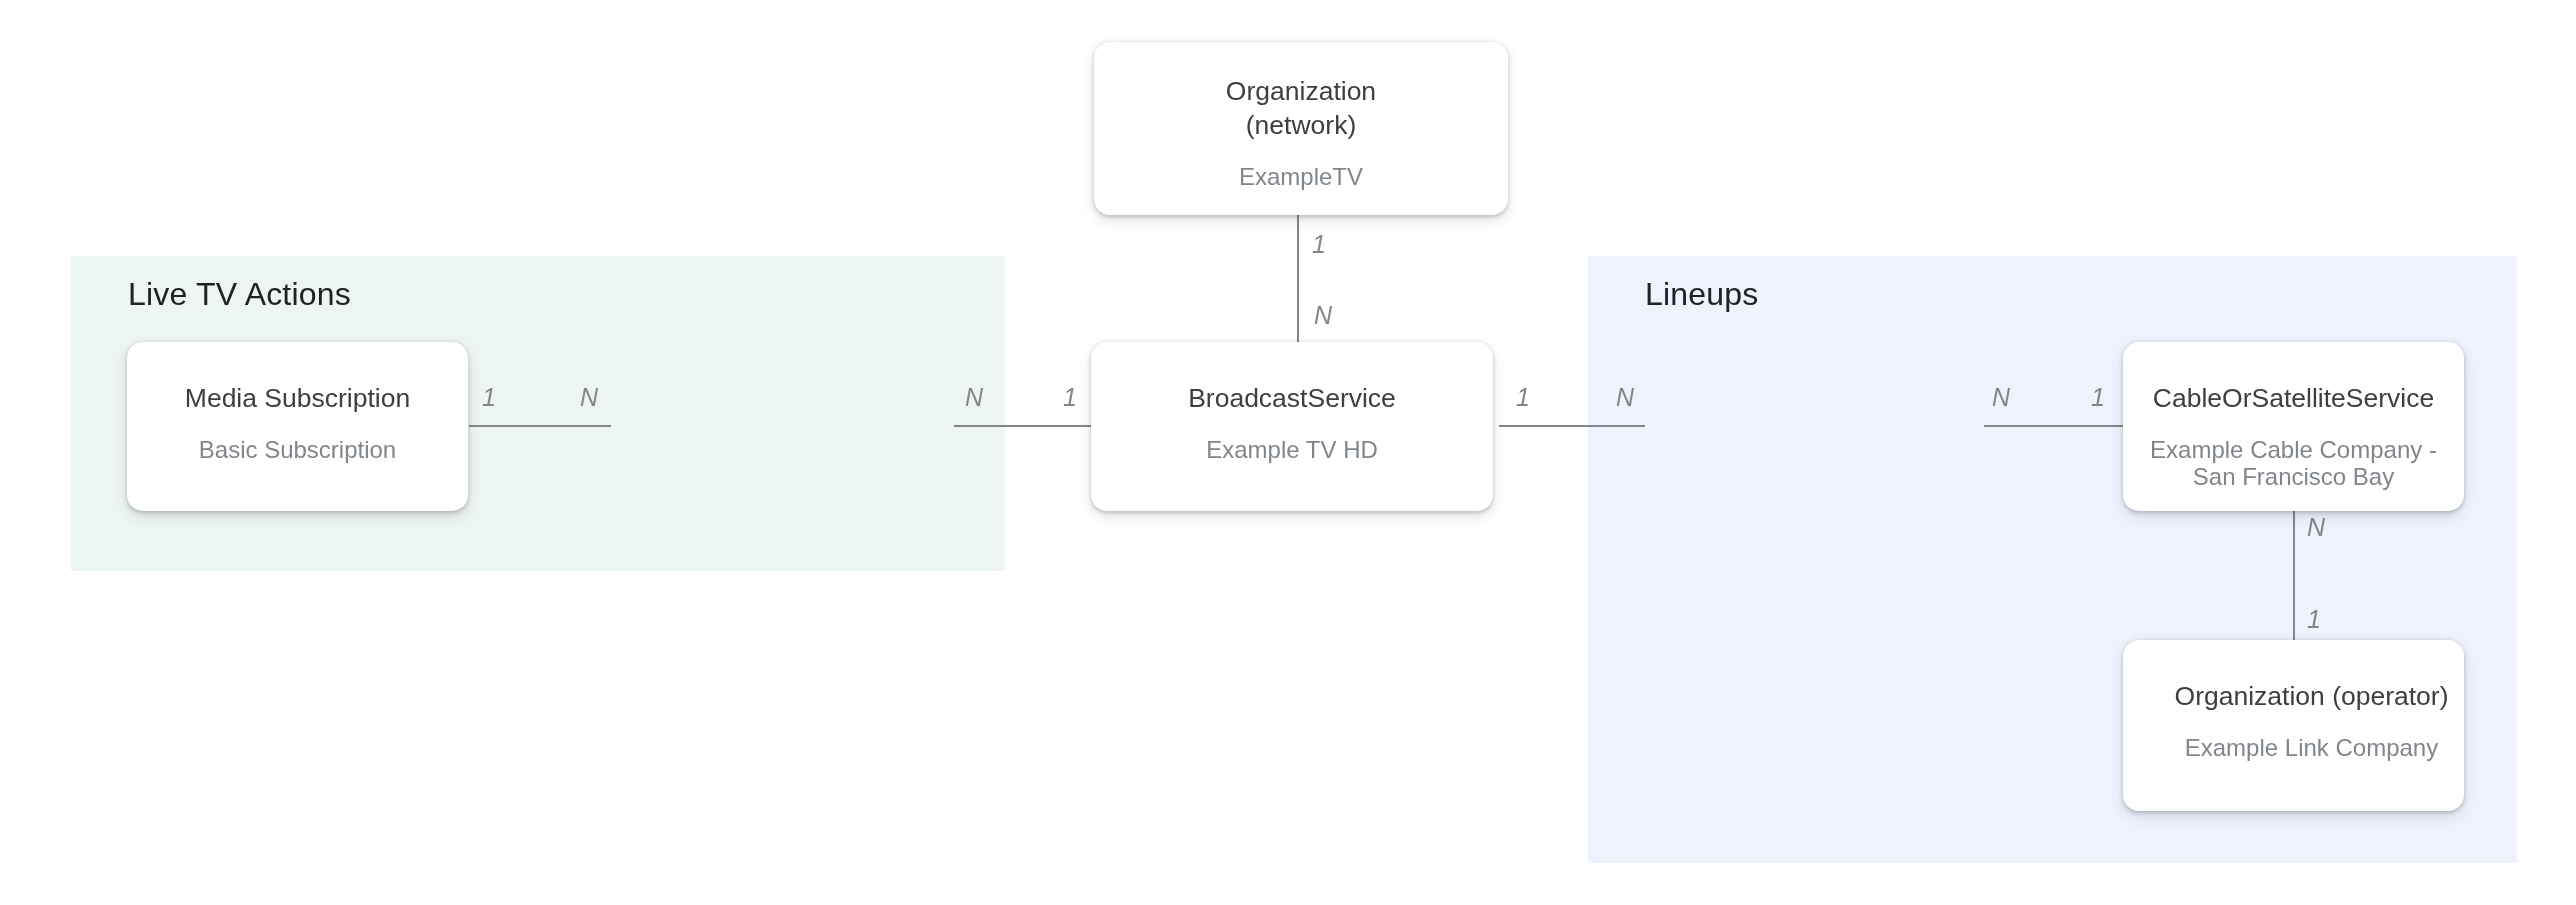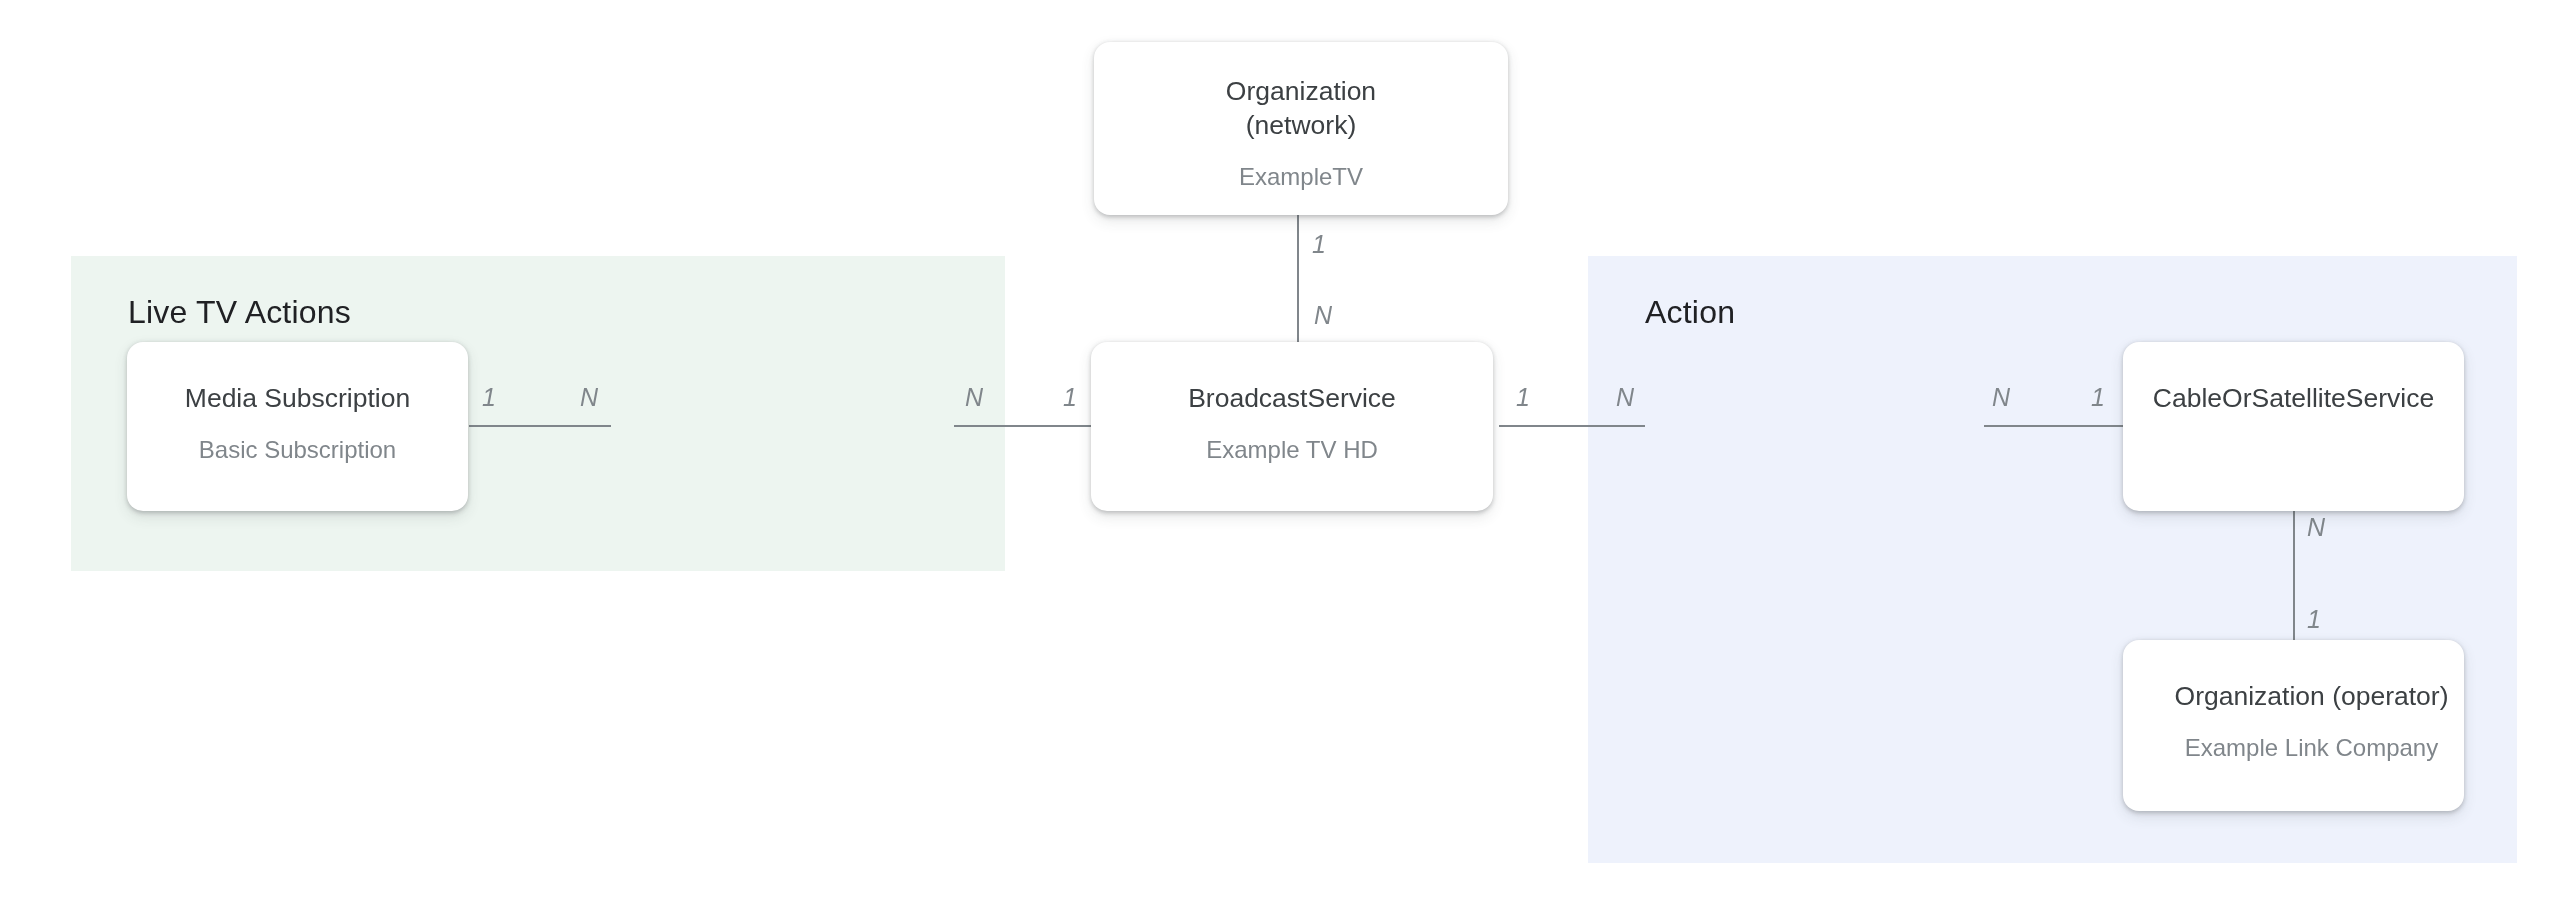--- a/index.html
+++ b/index.html
@@ -30,21 +30,21 @@
   .panel--green {
     left: 71px; top: 256px; width: 934px; height: 315px;
     background: var(--group-green-bg);
   }
   .panel--blue {
     left: 1588px; top: 256px; width: 929px; height: 607px;
     background: var(--group-blue-bg);
   }
   .panel-label {
     position: absolute;
-    left: 57px; top: 37px;
+    left: 57px; top: 19px;
     font-size: 32px;
     line-height: 39px;
     color: var(--group-label);
     letter-spacing: 0.2px;
     white-space: nowrap;
   }
 
   
   .edge-line { position: absolute; background: var(--edge-line); }
   .edge-line--h { height: 1.8px; }
@@ -98,21 +98,21 @@
 </style>
 </head>
 <body>
 
 <div class="canvas">
 
   <div class="panel panel--green">
     <div class="panel-label">Live TV Actions</div>
   </div>
   <div class="panel panel--blue">
-    <div class="panel-label">Action</div>
+    <div class="panel-label">Lineups</div>
   </div>
 
   <div class="edge-line edge-line--v" style="left:1297px; top:215px; height:127px;"></div>
   <div class="edge-line edge-line--h" style="left:469px; top:425px; width:142px;"></div>
   <div class="edge-line edge-line--h" style="left:954px; top:425px; width:137px;"></div>
   <div class="edge-line edge-line--h" style="left:1499px; top:425px; width:146px;"></div>
   <div class="edge-line edge-line--h" style="left:1984px; top:425px; width:139px;"></div>
   <div class="edge-line edge-line--v" style="left:2293px; top:511px; height:129px;"></div>
 
   <span class="cardinality" style="left:1319px; top:244px;">1</span>
@@ -146,20 +146,22 @@
 
 
   <div class="node node--broadcast-service">
     <div class="node-title">BroadcastService</div>
     <div class="node-subtitle">Example TV HD</div>
   </div>
 
 
   <div class="node node--cable-satellite">
     <div class="node-title">CableOrSatelliteService</div>
+    <div class="node-subtitle">Example Cable Company -
+San Francisco Bay</div>
   </div>
 
   <div class="node node--org-operator">
     <div class="node-title">Organization (operator)</div>
     <div class="node-subtitle">Example Link Company</div>
   </div>
 
 </div>
 
 

